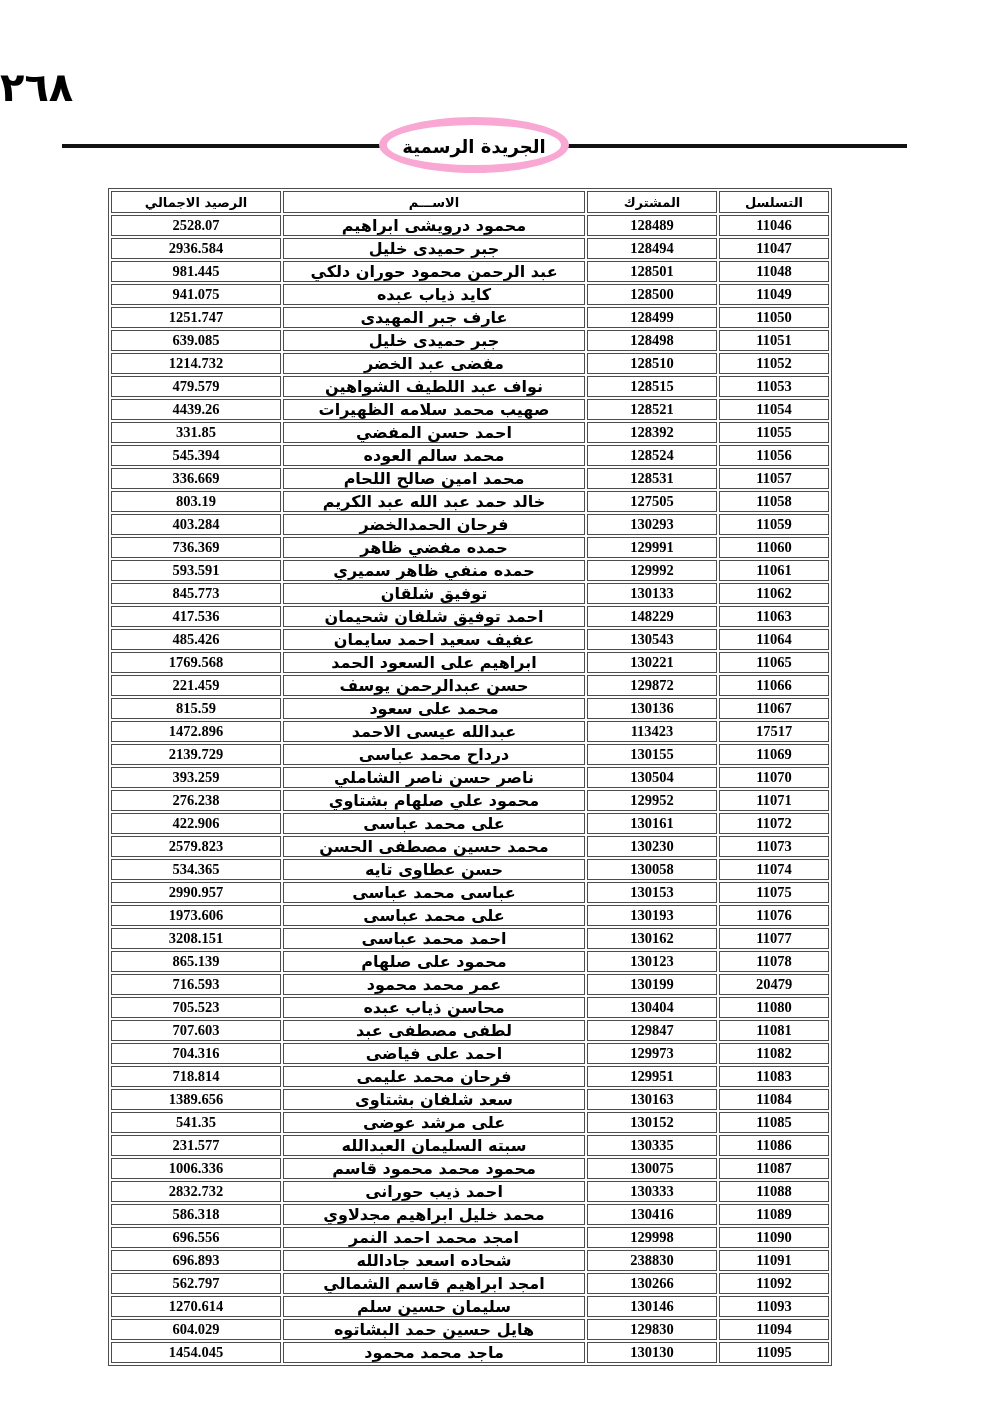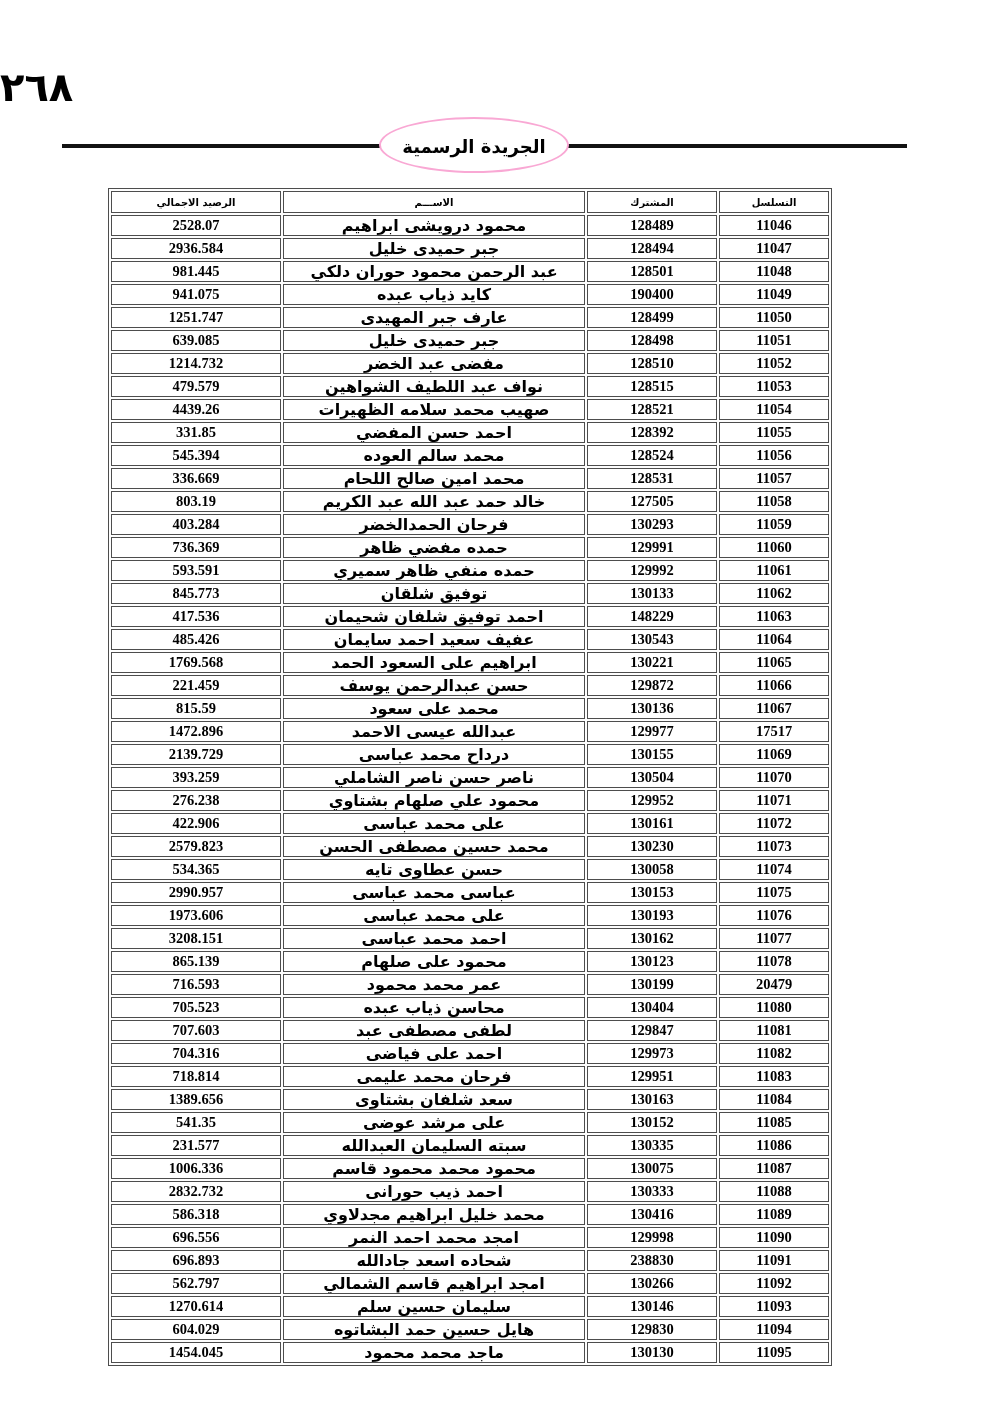--- a/index.html
+++ b/index.html
@@ -9,37 +9,37 @@
   }
   .page-number{
     position:absolute;top:64px;left:0;width:954px;
     font-size:40px;font-weight:bold;letter-spacing:2px;
   }
   .rule{
     position:absolute;top:144px;left:62px;width:845px;height:4px;background:#121212;
   }
   .seal-ellipse{
     position:absolute;top:117px;left:379px;width:190px;height:56px;
-    border:2px solid #f9a8d4;border-radius:50%;background:#ffffff;box-sizing:border-box;
+    border:8px solid #f9a8d4;border-radius:50%;background:#ffffff;box-sizing:border-box;
     display:flex;align-items:center;justify-content:center;
   }
   .seal-ellipse span{font-weight:bold;font-size:18px;padding-top:2px;}
   table.gazette{
     position:absolute;top:188px;left:108px;width:720px;
     border-collapse:separate;border-spacing:2px;
     border:1px solid #4d4d4d;background:#fdfdfd;table-layout:fixed;
   }
   th,td{
     border:1px solid #4d4d4d;background:#ffffff;
     text-align:center;vertical-align:middle;
     height:20px;box-sizing:border-box;padding:0 2px;overflow:hidden;white-space:nowrap;
   }
   thead th{height:22px;}
   .ar{font-family:"DejaVu Sans",sans-serif;font-weight:bold;font-size:16px;}
-  thead .ar{font-size:10px;}
+  thead .ar{font-size:13px;}
   .num{font-family:"Liberation Serif",serif;font-weight:bold;font-size:14.5px;direction:ltr;}
 </style>
 </head>
 <body>
 
 <div class="page-number">٢٦٨</div>
 
 <div class="rule"></div>
 
 <div class="seal-ellipse">
@@ -75,21 +75,21 @@
     <td class="num">2936.584</td>
   </tr>
       <tr>
     <td class="num">11048</td>
     <td class="num">128501</td>
     <td class="ar">عبد الرحمن محمود حوران دلكي</td>
     <td class="num">981.445</td>
   </tr>
       <tr>
     <td class="num">11049</td>
-    <td class="num">190400</td>
+    <td class="num">128500</td>
     <td class="ar">كايد ذياب  عبده</td>
     <td class="num">941.075</td>
   </tr>
       <tr>
     <td class="num">11050</td>
     <td class="num">128499</td>
     <td class="ar">عارف  جبر المهيدى</td>
     <td class="num">1251.747</td>
   </tr>
       <tr>
@@ -189,21 +189,21 @@
     <td class="num">221.459</td>
   </tr>
       <tr>
     <td class="num">11067</td>
     <td class="num">130136</td>
     <td class="ar">محمد على سعود</td>
     <td class="num">815.59</td>
   </tr>
       <tr>
     <td class="num">17517</td>
-    <td class="num">129977</td>
+    <td class="num">113423</td>
     <td class="ar">عبدالله عيسى الاحمد</td>
     <td class="num">1472.896</td>
   </tr>
       <tr>
     <td class="num">11069</td>
     <td class="num">130155</td>
     <td class="ar">درداح محمد عباسى</td>
     <td class="num">2139.729</td>
   </tr>
       <tr>

